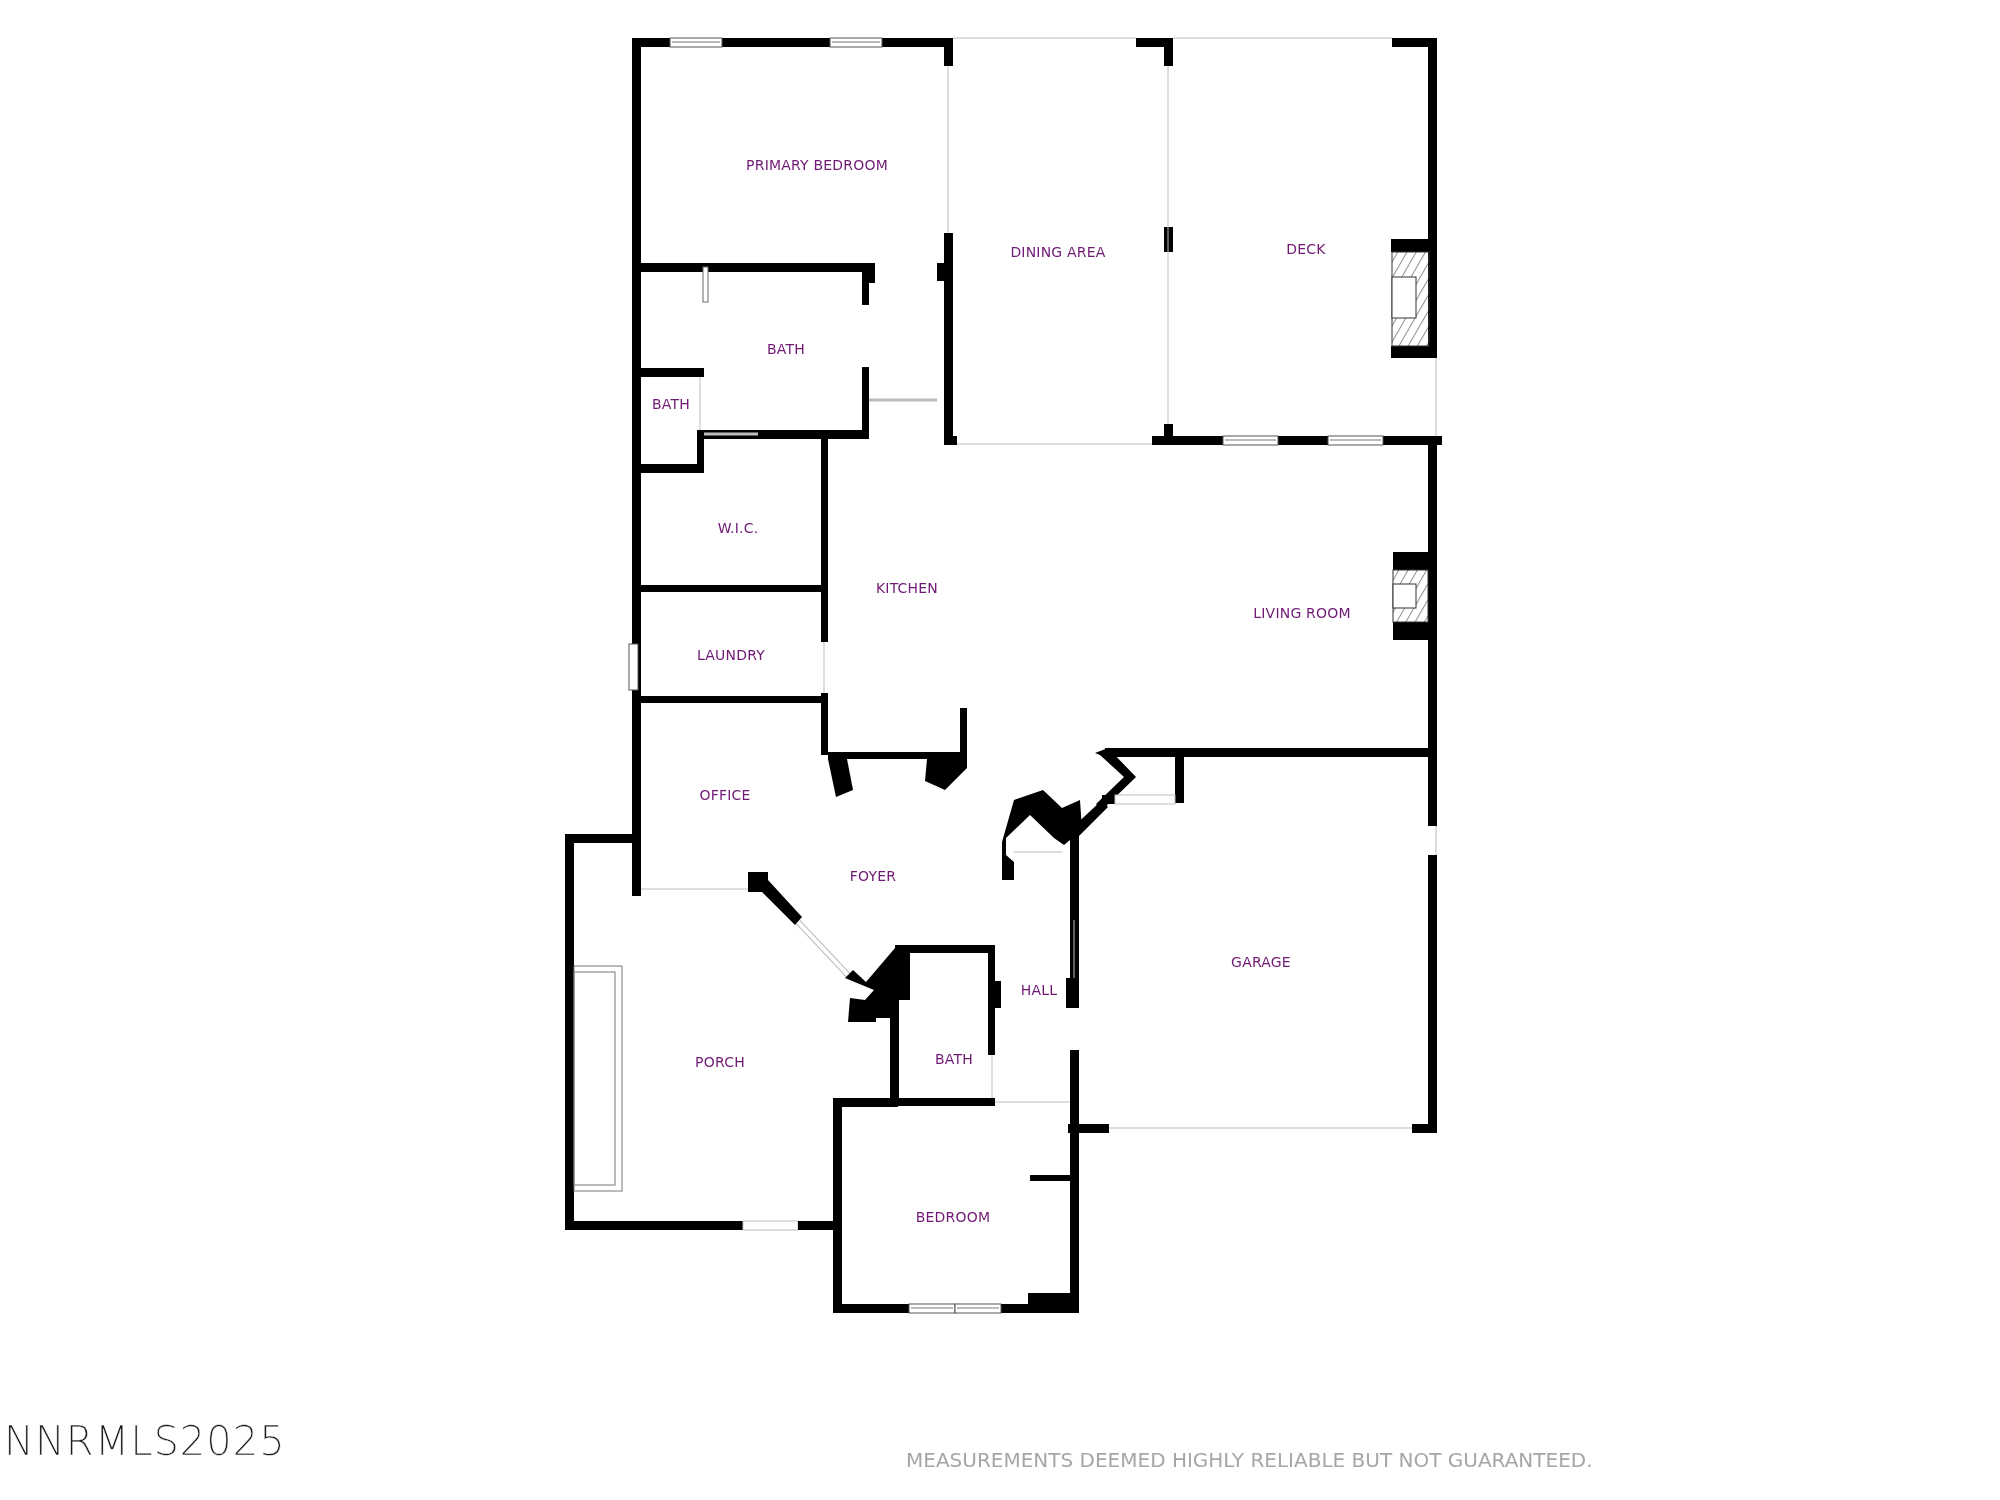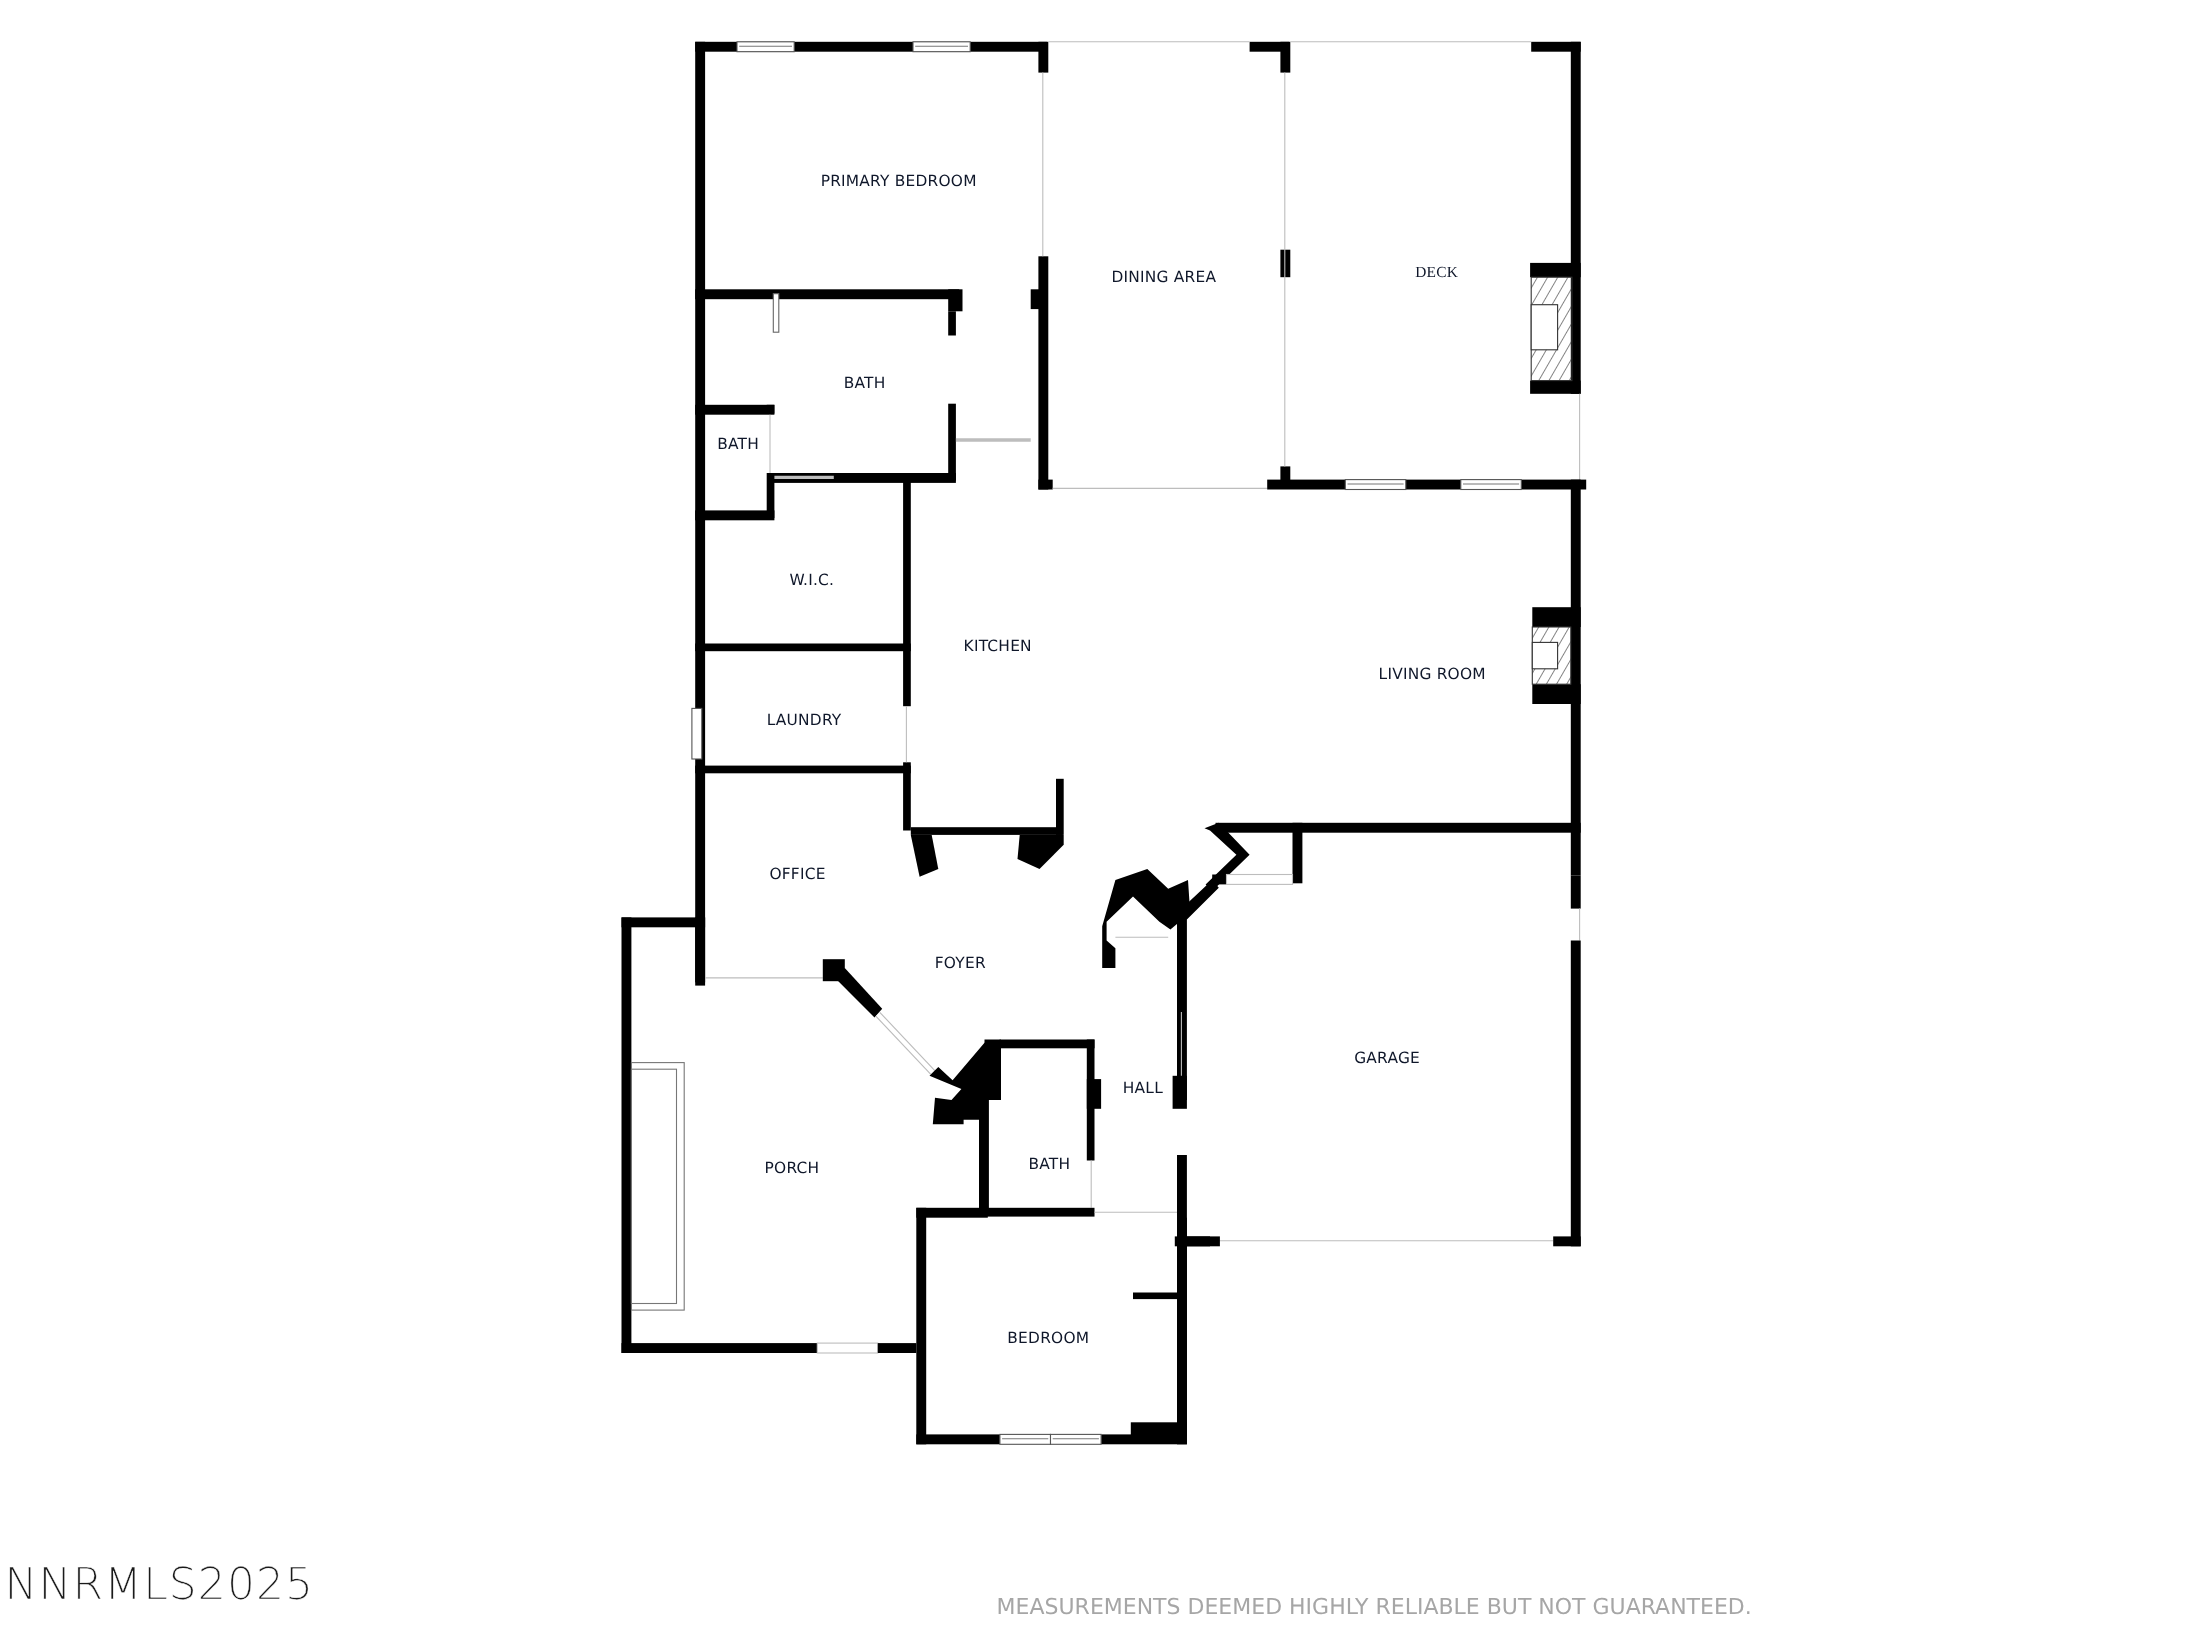--- a/index.html
+++ b/index.html
@@ -1,21 +1,21 @@
 <!DOCTYPE html>
 <html><head>
 <meta charset="utf-8">
 <style>
   html, body { margin: 0; padding: 0; background: #ffffff; }
   body { width: 2000px; height: 1500px; position: relative; overflow: hidden; font-family: "DejaVu Sans", sans-serif; }
   #plan { position: absolute; left: 0; top: 0; width: 2000px; height: 1500px; }
   .wall { fill: #000000; }
   .win rect { fill: #ffffff; stroke: #555555; stroke-width: 1; }
   .opening { fill: #ffffff; stroke: #bdbdbd; stroke-width: 1; }
-  .room-label { position: absolute; font-family: "DejaVu Sans", sans-serif; font-size: 14px; color: #0f172a; white-space: nowrap; transform: translate(-50%, -50%); letter-spacing: 0.2px; }
+  .room-label { position: absolute; font-family: "DejaVu Sans", sans-serif; font-size: 14px; color: #701a75; white-space: nowrap; transform: translate(-50%, -50%); letter-spacing: 0.2px; }
   .watermark { position: absolute; left: 4px; top: 1418px; font-family: "DejaVu Sans", sans-serif; font-size: 40px; font-weight: 200; color: #1a1a1a; letter-spacing: 1px; -webkit-text-stroke: 0.4px #ffffff; }
   .disclaimer { position: absolute; left: 906px; top: 1448px; font-family: "DejaVu Sans", sans-serif; font-size: 20px; color: #a6a6a6; white-space: nowrap; }
 </style>
 </head>
 <body>
 
 <svg id="plan" viewBox="0 0 2000 1500" xmlns="http://www.w3.org/2000/svg">
   <defs>
     <pattern id="hatch" patternUnits="userSpaceOnUse" width="8" height="8" patternTransform="rotate(30)">
       <line x1="0" y1="0" x2="0" y2="8" stroke="#222" stroke-width="1"></line>
@@ -173,21 +173,21 @@
     <rect x="909" y="1304" width="46" height="9"></rect>
       <line x1="911" y1="1308" x2="953" y2="1308" stroke="#777"></line>
     <rect x="955" y="1304" width="46" height="9"></rect>
       <line x1="957" y1="1308" x2="999" y2="1308" stroke="#777"></line>
   </g>
 </svg>
 
 <div id="labels">
     <div class="room-label" style="left: 817px; top: 165px;">PRIMARY BEDROOM</div>
     <div class="room-label" style="left: 1058px; top: 252px;">DINING AREA</div>
-    <div class="room-label" style="left: 1306px; top: 249px; font-family: Liberation Serif, serif;">DECK</div>
+    <div class="room-label" style="left: 1306px; top: 249px;">DECK</div>
     <div class="room-label" style="left: 786px; top: 349px;">BATH</div>
     <div class="room-label" style="left: 671px; top: 404px;">BATH</div>
     <div class="room-label" style="left: 738px; top: 528px;">W.I.C.</div>
     <div class="room-label" style="left: 907px; top: 588px;">KITCHEN</div>
     <div class="room-label" style="left: 1281px; top: 613px; margin-left: 21px;">LIVING ROOM</div>
     <div class="room-label" style="left: 731px; top: 655px;">LAUNDRY</div>
     <div class="room-label" style="left: 725px; top: 795px;">OFFICE</div>
     <div class="room-label" style="left: 873px; top: 876px;">FOYER</div>
     <div class="room-label" style="left: 1261px; top: 962px;">GARAGE</div>
     <div class="room-label" style="left: 1039px; top: 990px;">HALL</div>

